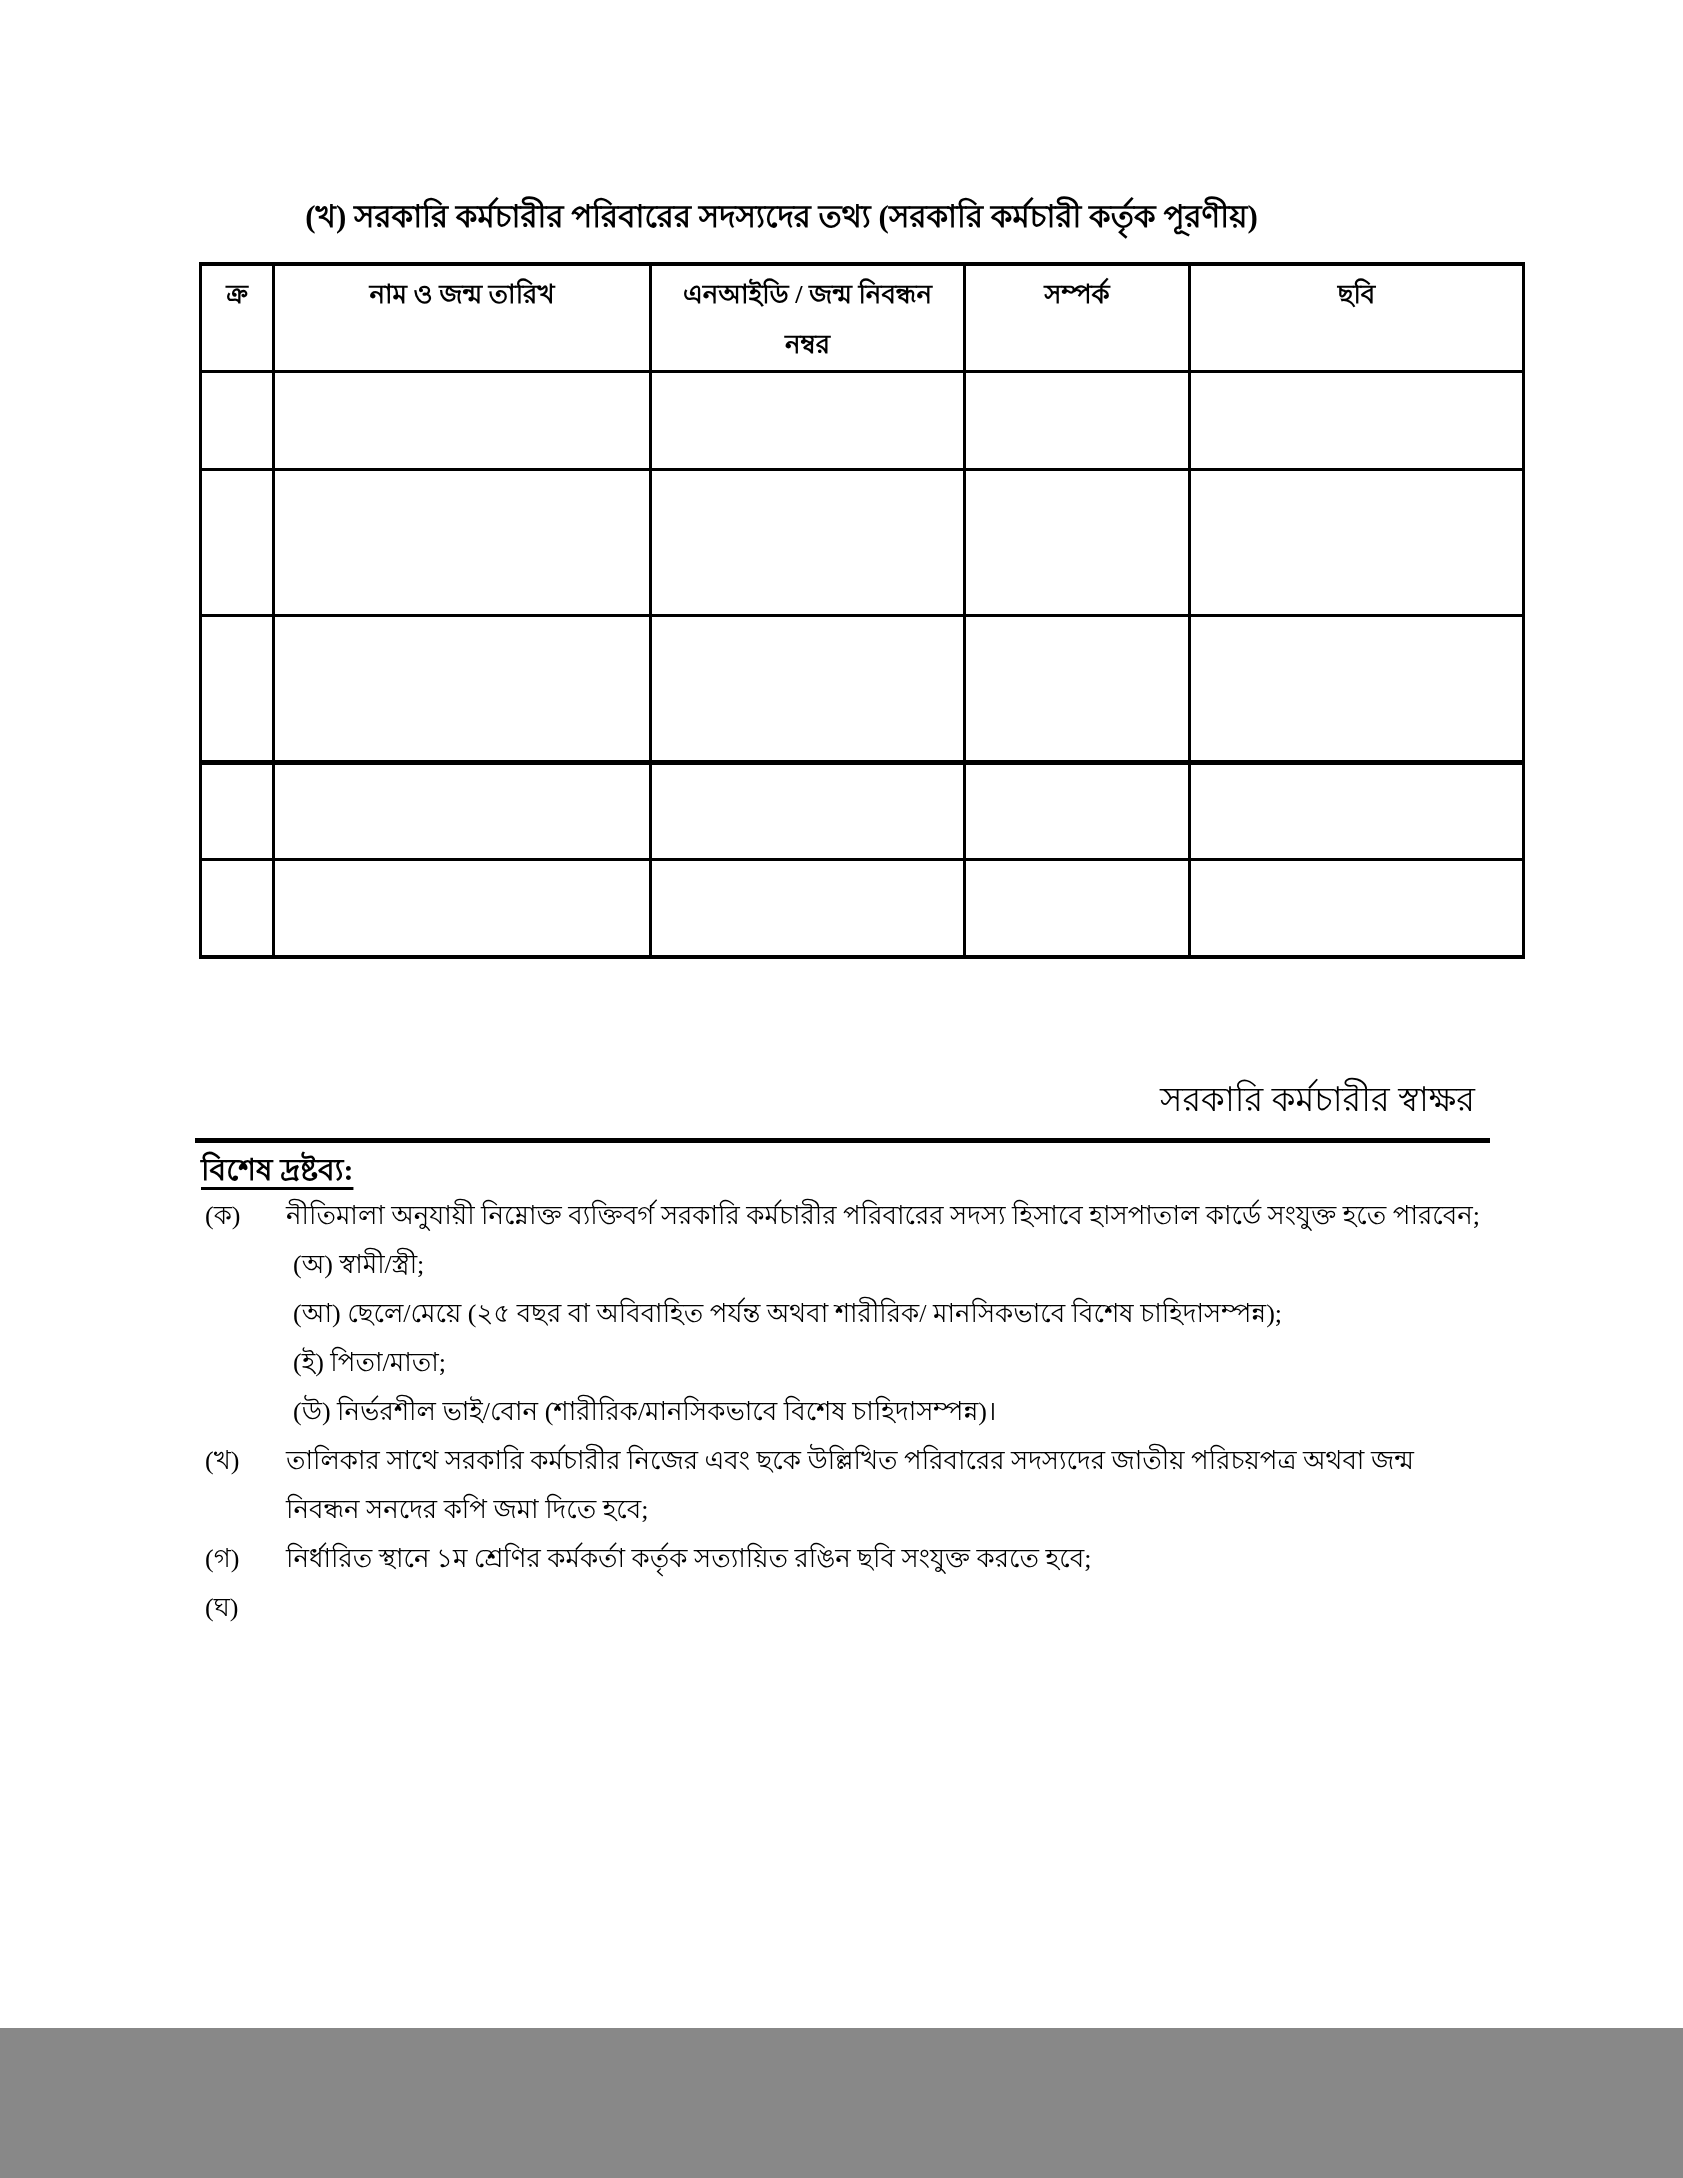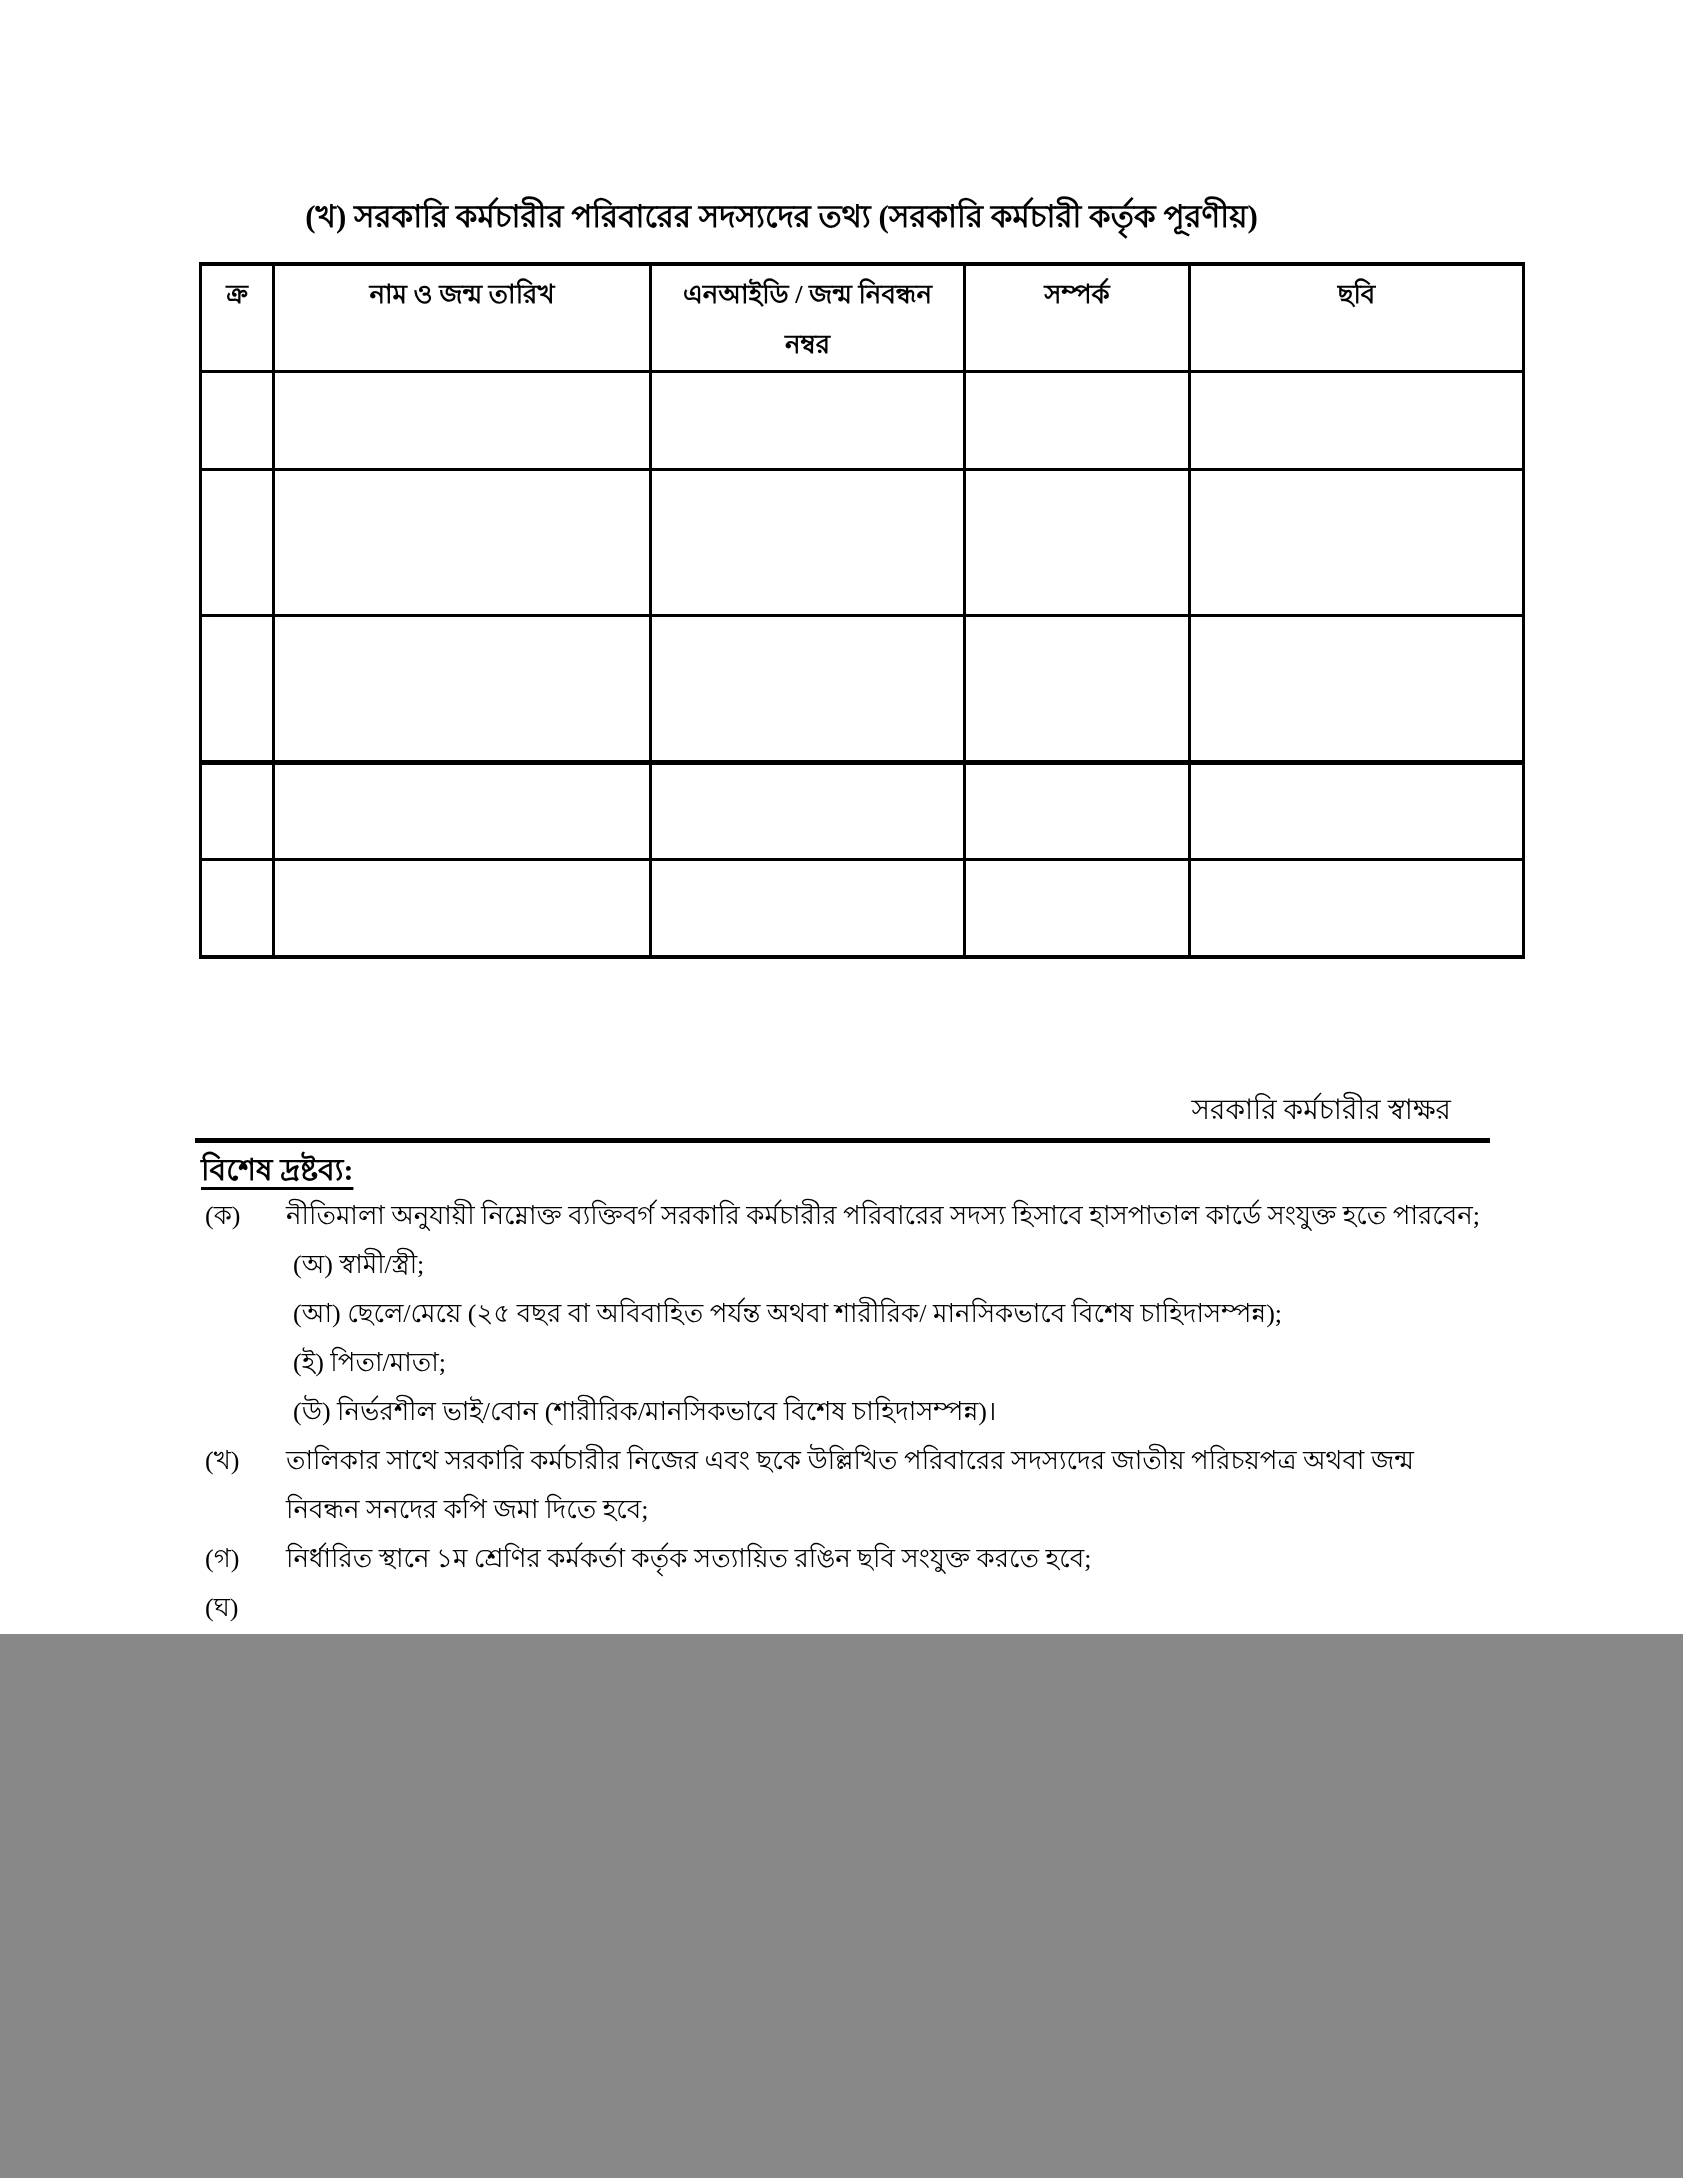--- a/index.html
+++ b/index.html
@@ -1,19 +1,19 @@
 <!DOCTYPE html>
 <html><head>
 <meta charset="utf-8">
 <style>
   html, body { margin: 0; padding: 0; background: #888; }
   .page {
     position: relative;
     width: 1683px;
-    height: 1634px;
+    height: 2028px;
     background: #ffffff;
     color: #000000;
     font-family: "Liberation Serif", "DejaVu Serif", serif;
     margin: 0 auto;
     overflow: hidden;
   }
   .doc-title {
     position: absolute;
     left: 199px;
     top: 192px;
@@ -46,24 +46,23 @@
     font-weight: bold;
     line-height: 50px;
     padding-top: 4px;
   }
   .family-table .hdr-line { display: block; }
   .family-table tr.row-thick-bottom td { border-bottom: 5px solid #000000; }
   .family-table tr.row-last td { border-bottom: 4px solid #000000; }
   .signature {
     position: absolute;
     top: 1073px;
-    right: 232px;
-    font-size: 28px;
+    right: 208px;
+    font-size: 34px;
     white-space: nowrap;
-    margin-top: 15px;
   }
   .section-rule {
     position: absolute;
     left: 195px;
     top: 1138px;
     width: 1295px;
     height: 5px;
     background: #000000;
   }
   .notes-heading {

